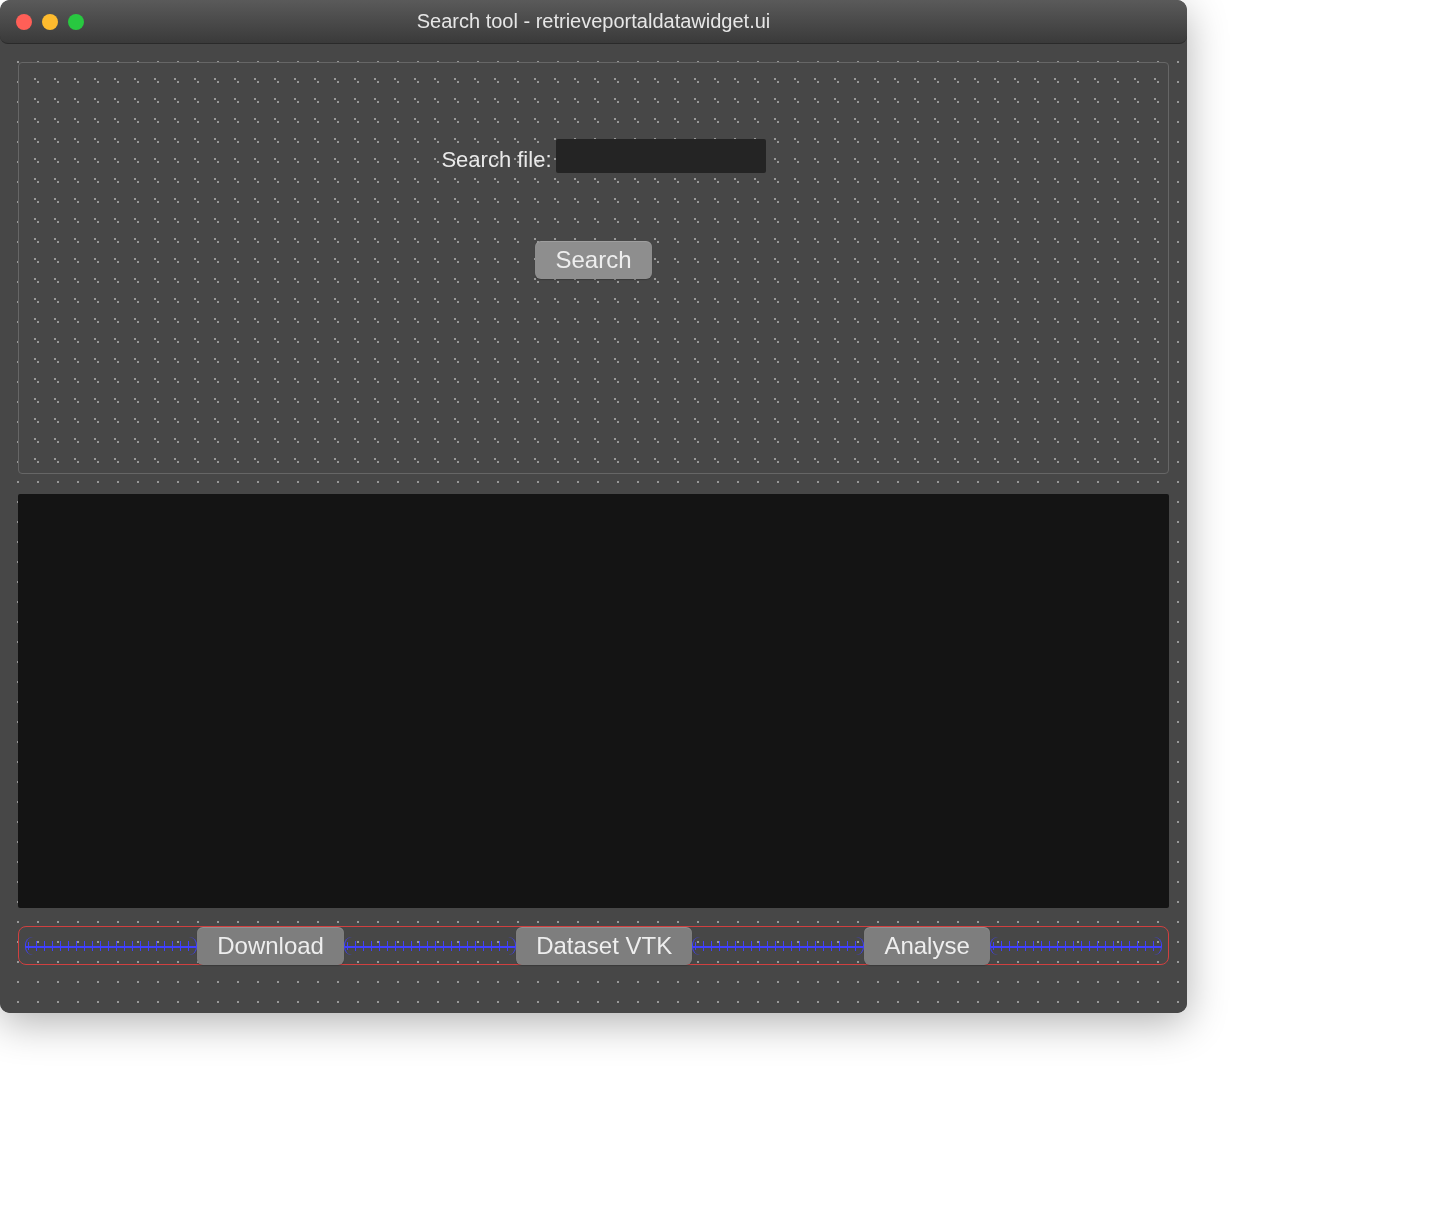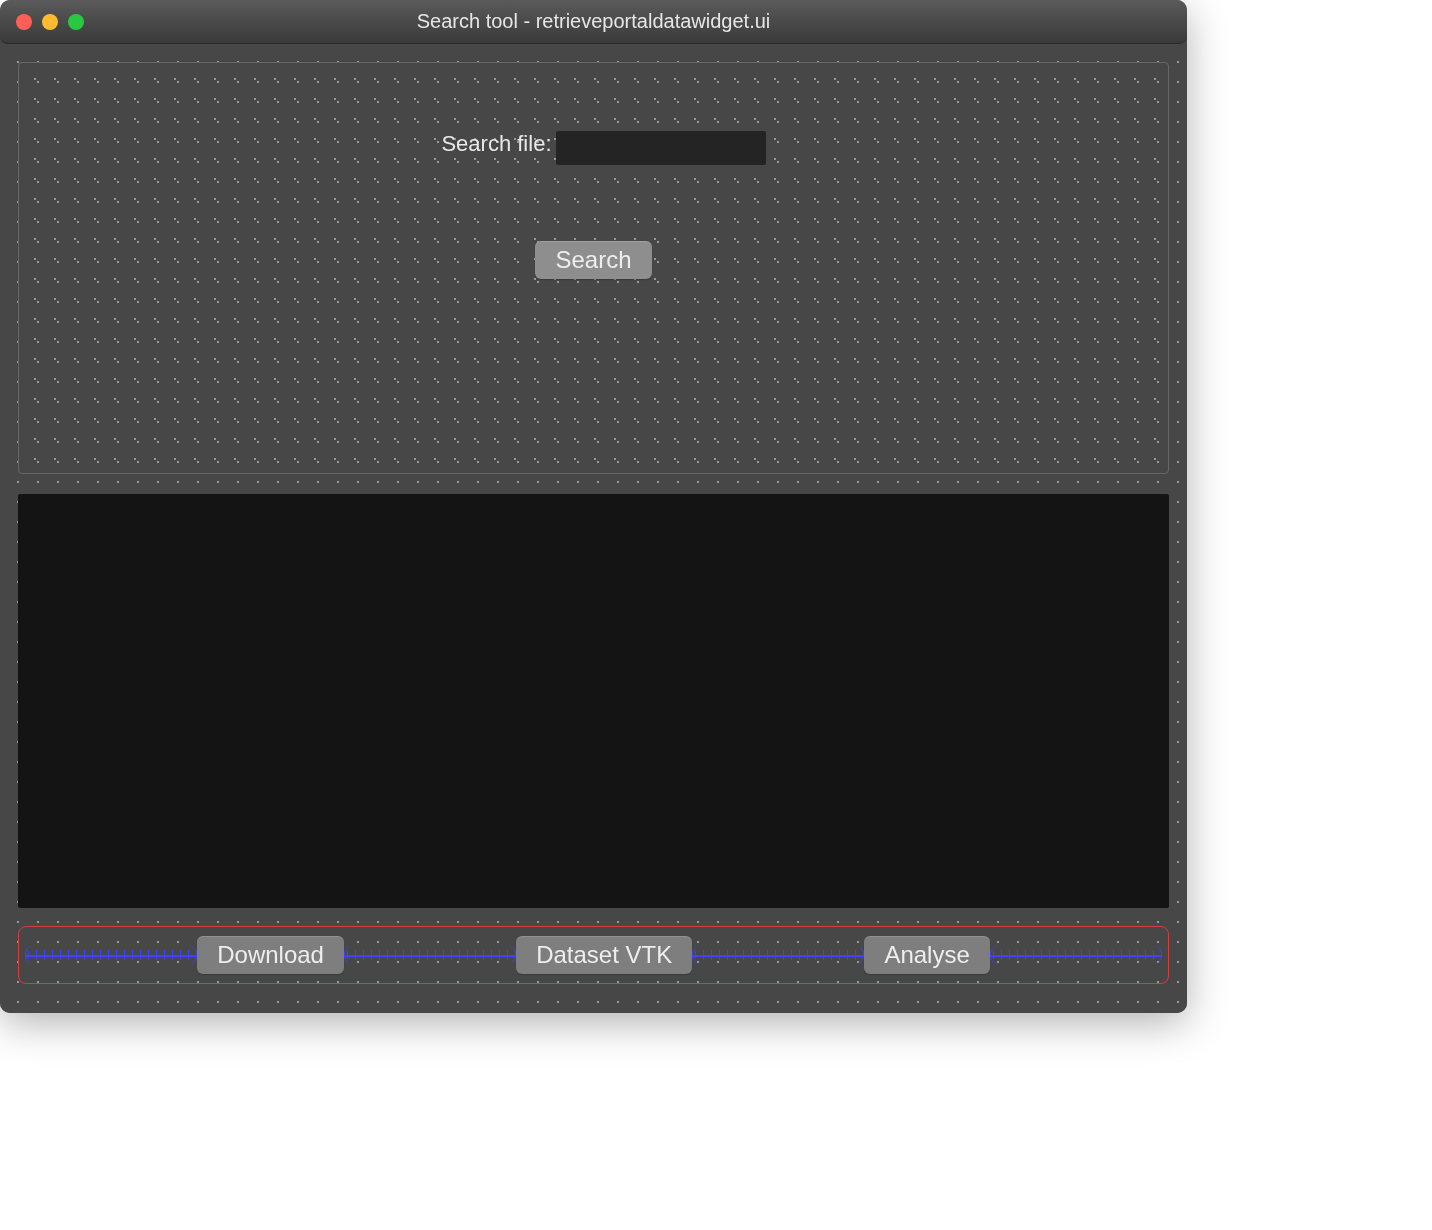--- a/index.html
+++ b/index.html
@@ -56,21 +56,21 @@
       background-image: radial-gradient(#999 1px, transparent 1px);
       background-size: 20px 20px;
       background-position: 6px 6px;
       background-color: transparent;
       padding: 50px 20px 70px;
       height: 412px;
       position: relative;
       margin-bottom: 20px;
     }
     .form-row {
-      display:flex; justify-content:center; align-items:flex-start; gap:4px;
+      display:flex; justify-content:center; align-items:flex-end; gap:4px;
       height: 42px;
     }
     .form-row.first { margin-top: 18px; margin-bottom: 68px; }
     .form-row.second { margin-bottom: 60px; }
     .label {
       color: #e9e9e9; font-size: 22px;
       width: 130px; text-align:right; white-space: nowrap;
     }
     .text-input {
       background:#242424;
@@ -95,21 +95,21 @@
     .search-row { display:flex; justify-content:center; }
     .listview {
       background:#141414;
       border-radius:2px;
       width: 100%;
       height: 414px;
       margin-bottom: 18px;
     }
     .bottom-row {
       border: 1px solid #d04040;
-      height: 58px;
+      height: 39px;
       display:flex;
       align-items:center;
       padding: 4px 6px;
     }
     .spring {
       flex: 1;
       height: 18px;
       border-left: 1.5px solid #4040ff;
       border-right: 1.5px solid #4040ff;
       background: repeating-linear-gradient(

